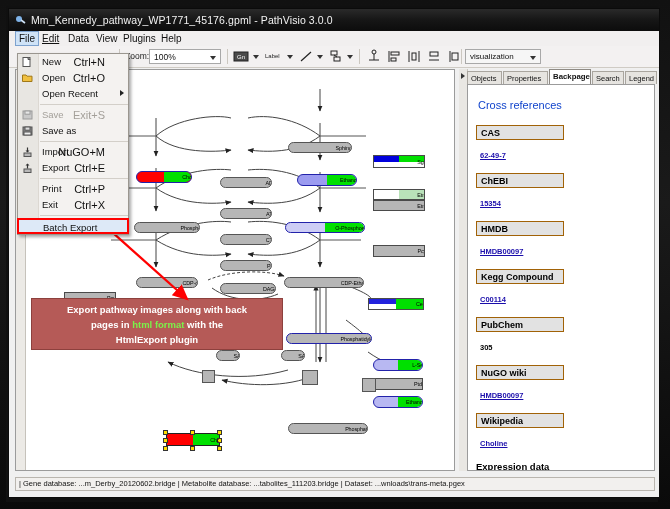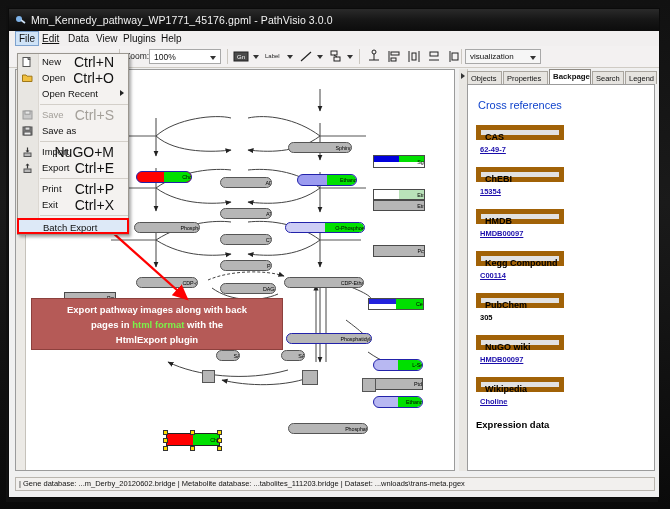--- a/index.html
+++ b/index.html
@@ -55,21 +55,21 @@
              border-top:4px solid #333;}
 
   
   #filemenu{position:absolute;left:8px;top:44px;width:110px;
             background:#f4f2f0;border:1px solid #9a968f;z-index:60;
             box-shadow:2px 2px 3px rgba(0,0,0,.35);font-size:9.5px;}
   #filemenu .gutter{position:absolute;left:0;top:0;width:20px;height:100%;
                     background:#e8e6e2;border-right:1px solid #dcd8d2;}
   .fm-row{position:relative;height:16px;line-height:16px;padding-left:24px;color:#111;}
   .fm-row.dim{color:#a4a09a;}
-  .fm-row .acc{position:absolute;right:14px;top:0;font-size:14px;}
+  .fm-row .acc{position:absolute;right:23px;top:0;font-size:11px;}
   .fm-row .sub{position:absolute;right:4px;top:4px;width:0;height:0;
                border-top:3.5px solid transparent;border-bottom:3.5px solid transparent;
                border-left:4px solid #222;}
   .fm-sep{height:1px;background:#d3cfc9;margin:2px 0 2px 22px;}
   .fm-ico{position:absolute;left:4px;top:3px;width:11px;height:10px;}
   #fm-batch{position:relative;height:16px;line-height:16px;padding-left:24px;
             color:#111;background:#dde9f7;
             border:2px solid #f00;box-sizing:border-box;margin:0 -1px;}
 
   
@@ -116,22 +116,22 @@
   #panel-scroll-l{position:absolute;left:0;top:0;width:8px;height:402px;
                   background:#e9e7e3;border-right:1px solid #cac6bf;}
   #panel-scroll-l .tri{position:absolute;left:2px;top:4px;width:0;height:0;
                   border-top:3px solid transparent;border-bottom:3px solid transparent;
                   border-left:4px solid #333;}
   #panel-body{position:absolute;left:8px;top:15px;width:188px;height:387px;
               background:#fff;border:1px solid #9b9b9b;box-sizing:border-box;
               overflow:hidden;padding:6px 8px;}
   #xref-title{font-size:11px;font-weight:normal;color:#1144cc;margin:8px 0 14px 2px;}
   .xref-hdr{width:88px;height:15px;line-height:15px;background:#e2e2e2;
-            border:5px solid #a16207;box-sizing:border-box;padding-left:4px;
-            font-size:9px;font-weight:bold;color:#000;margin-bottom:5px;}
+            border:1px solid #a16207;box-sizing:border-box;padding-left:4px;
+            font-size:9px;font-weight:bold;color:#000;margin-bottom:11px;}
   .xref-val{font-size:7.5px;color:#1a0dab;text-decoration:underline;
             font-weight:bold;margin:0 0 13px 4px;}
   .xref-val.plain{color:#000;text-decoration:none;}
   #expr-data{font-size:9.5px;font-weight:bold;color:#000;margin-top:4px;}
 
   
   #statusbar{position:absolute;left:6px;bottom:6px;width:640px;height:14px;
              background:#f2f0ee;border:1px solid #b9b5ae;box-sizing:border-box;
              font-size:7.5px;line-height:12px;color:#111;padding-left:3px;
              white-space:nowrap;overflow:hidden;}
@@ -513,21 +513,21 @@
     </div>
 
     <div class="fm-sep"></div>
 
     <div class="fm-row dim">
       <svg class="fm-ico" viewBox="0 0 11 10">
         <rect x="1" y="1" width="9" height="8" fill="#c9c9c9" stroke="#9a9a9a"></rect>
         <rect x="3" y="1" width="5" height="3.2" fill="#e6e6e6" stroke="#9a9a9a"></rect>
       </svg>
       <span>Save</span>
-      <span class="acc">Ctrl+S</span>
+      <span class="acc">Exit+S</span>
     </div>
 
     <div class="fm-row">
       <svg class="fm-ico" viewBox="0 0 11 10">
         <rect x="1" y="1" width="9" height="8" fill="#8a8a8a" stroke="#555"></rect>
         <rect x="3" y="1" width="5" height="3.2" fill="#dcdcdc" stroke="#555"></rect>
         <rect x="2" y="6" width="7" height="3" fill="#eee" stroke="#555"></rect>
       </svg>
       <span>Save as</span>
     </div>

